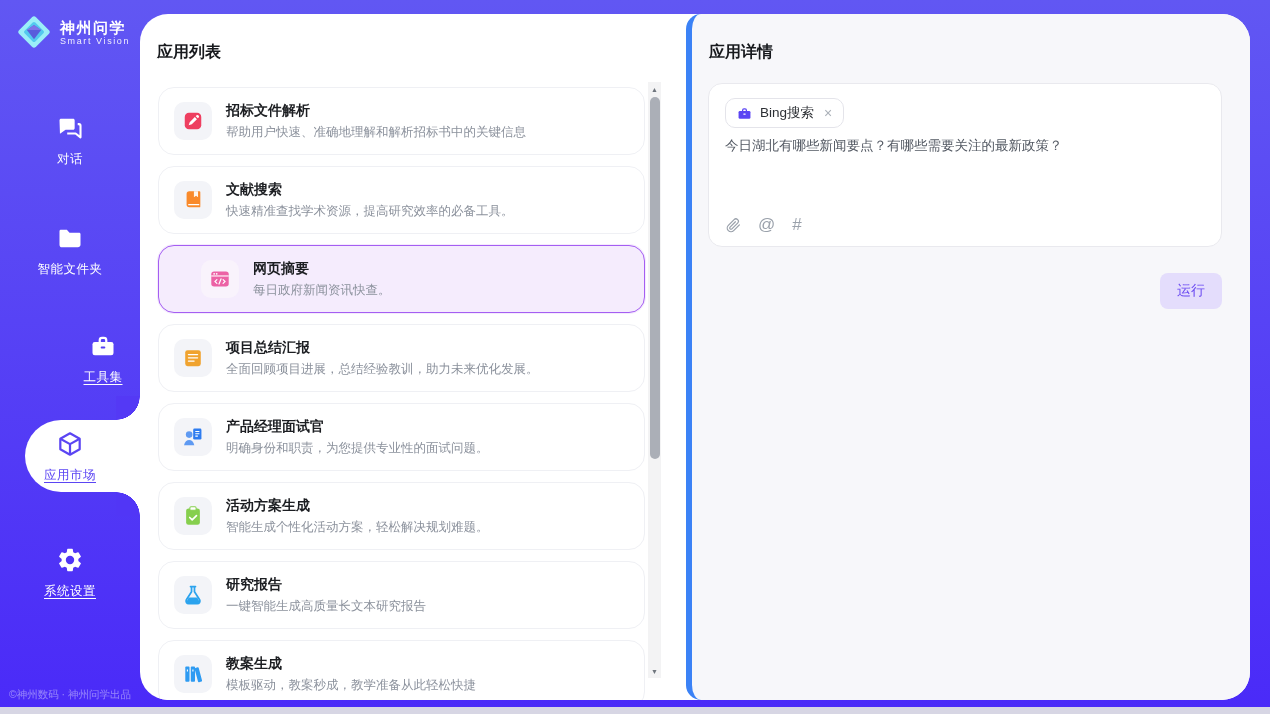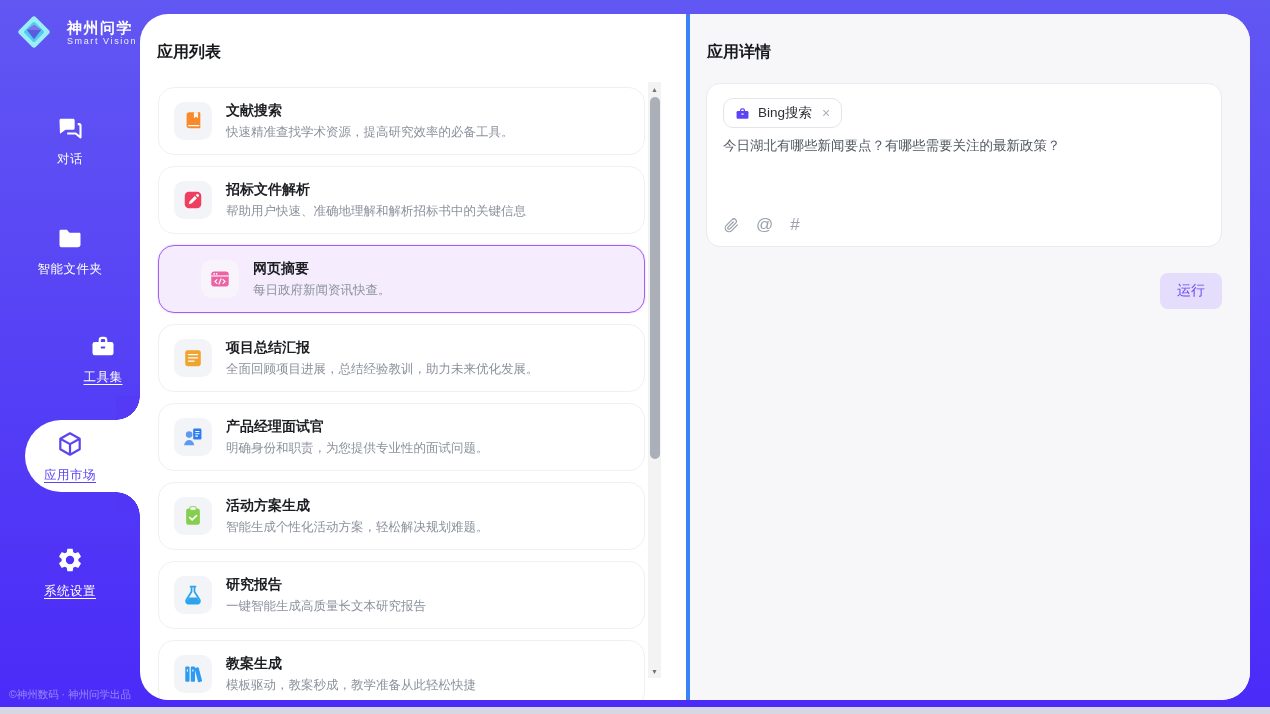--- a/index.html
+++ b/index.html
@@ -9,21 +9,21 @@
     background:linear-gradient(180deg,#6157f3 0%,#5743f5 45%,#4a2af8 100%);
     position:relative;
   }
   svg { display:block; }
 
   
   #bottom-strip { position:absolute; left:0; right:0; bottom:0; height:7px; background:#d7d6e4; z-index:9; }
 
   
   #sidebar { position:absolute; left:0; top:0; width:140px; height:714px; }
-  .logo-row { position:absolute; top:13px; left:15px; display:flex; align-items:center; gap:14px; }
+  .logo-row { position:absolute; top:13px; left:15px; display:flex; align-items:center; gap:7px; }
   .logo-mark { width:38px; height:38px; }
   .logo-title { color:#fff; font-size:15px; font-weight:bold; letter-spacing:1.5px; line-height:17px; }
   .logo-sub { color:rgba(255,255,255,.9); font-size:9px; letter-spacing:1.6px; }
 
   .nav-item { position:absolute; left:0; width:140px; height:64px;
     display:flex; flex-direction:column; align-items:center; justify-content:center;
     gap:8px; color:#fff; cursor:pointer; }
   .nav-icon { width:30px; height:30px; display:flex; align-items:center; justify-content:center; }
   .nav-icon svg { width:28px; height:28px; }
   .nav-label { font-size:12.5px; letter-spacing:.5px; }
@@ -45,21 +45,21 @@
   .avatar svg { width:17px; height:17px; }
   .user-name { color:#fff; font-size:14px; }
   .sidebar-footer { position:absolute; bottom:12px; left:0; width:140px; text-align:center;
     color:rgba(255,255,255,.42); font-size:10.5px; white-space:nowrap; }
 
   
   #main-card { position:absolute; left:140px; top:14px; width:1110px; height:686px;
     background:#fff; border-radius:28px; display:flex; overflow:hidden; }
 
   .panel-left { width:546px; position:relative; }
-  .panel-right { flex:1; background:#f7f7fa; border-left:4px solid #3b82f6; position:relative; }
+  .panel-right { flex:1; background:#f7f7fa; border-left:6px solid #3b82f6; position:relative;border-radius:15px; }
   .panel-header { padding:28px 0 0 17px; font-size:16px; font-weight:bold; color:#17191d; }
 
   
   #app-list { margin:24px 41px 0 18px; }
   .app-card { height:68px; background:#fff; border:1px solid #eff0f4; border-radius:16px;
     margin-bottom:11px; display:flex; align-items:center; padding:0 15px; cursor:pointer; }
   .app-card.selected { background:#f5ecfd; border:1px solid #a55ef2;
     box-shadow:0 0 0 1px rgba(165,94,242,.12);padding-left:42px; }
   .tile { width:38px; height:38px; border-radius:10px; background:#f3f4f8; flex:none;
     display:flex; align-items:center; justify-content:center; margin-right:14px; }
@@ -163,43 +163,43 @@
     </nav>
 
   <div class="sidebar-footer">©神州数码 · 神州问学出品</div>
 </div>
 
 <div id="main-card">
   <div class="panel-left">
     <div class="panel-header">应用列表</div>
     <div id="app-list">
         <div class="app-card">
-          <div class="tile" style="color:#f98a2b">
-            <svg viewBox="0 0 24 24" fill="currentColor">
-              <path d="M5 5.5A3 3 0 0 1 8 2.5h11a1 1 0 0 1 1 1V19a1 1 0 0 1-1 1H8a3 3 0 0 1-3-3z"></path>
-              <path d="M13 2.5h4.5V9l-2.2-1.6L13 9z" fill="#fff" opacity=".92"></path>
-              <path d="M6.8 17h12" stroke="#fff" stroke-width="1.4"></path>
-            </svg>
-          </div>
-          <div class="card-text">
-            <div class="card-title">文献搜索</div>
-            <div class="card-desc">快速精准查找学术资源，提高研究效率的必备工具。</div>
-          </div>
-        </div>
-        <div class="app-card">
           <div class="tile" style="color:#ee3f60">
             <svg viewBox="0 0 24 24">
               <rect x="3" y="3" width="18" height="18" rx="4.5" fill="currentColor"></rect>
               <path d="M7.3 16.7l1.1-3.4 5.6-5.6 2.3 2.3-5.6 5.6-3.4 1.1z" fill="#fff"></path>
               <path d="M15 6.7l.9-.9a1.3 1.3 0 0 1 1.8 0l.5.5a1.3 1.3 0 0 1 0 1.8l-.9.9z" fill="#fff"></path>
             </svg>
           </div>
           <div class="card-text">
             <div class="card-title">招标文件解析</div>
             <div class="card-desc">帮助用户快速、准确地理解和解析招标书中的关键信息</div>
+          </div>
+        </div>
+        <div class="app-card">
+          <div class="tile" style="color:#f98a2b">
+            <svg viewBox="0 0 24 24" fill="currentColor">
+              <path d="M5 5.5A3 3 0 0 1 8 2.5h11a1 1 0 0 1 1 1V19a1 1 0 0 1-1 1H8a3 3 0 0 1-3-3z"></path>
+              <path d="M13 2.5h4.5V9l-2.2-1.6L13 9z" fill="#fff" opacity=".92"></path>
+              <path d="M6.8 17h12" stroke="#fff" stroke-width="1.4"></path>
+            </svg>
+          </div>
+          <div class="card-text">
+            <div class="card-title">文献搜索</div>
+            <div class="card-desc">快速精准查找学术资源，提高研究效率的必备工具。</div>
           </div>
         </div>
         <div class="app-card selected">
           <div class="tile" style="color:#ec62a5">
             <svg viewBox="0 0 24 24">
               <rect x="2.5" y="3.8" width="19" height="16.4" rx="3" fill="currentColor"></rect>
               <path d="M2.5 8.7h19" stroke="#fff" stroke-width="1.2"></path>
               <circle cx="5.6" cy="6.3" r=".95" fill="#fff"></circle>
               <circle cx="8.4" cy="6.3" r=".95" fill="#fff"></circle>
               <path d="M8.6 12.6l-2.1 2.1 2.1 2.1M15.4 12.6l2.1 2.1-2.1 2.1M13.1 11.9l-2.2 5.6" fill="none" stroke="#fff" stroke-width="1.3" stroke-linecap="round"></path>

